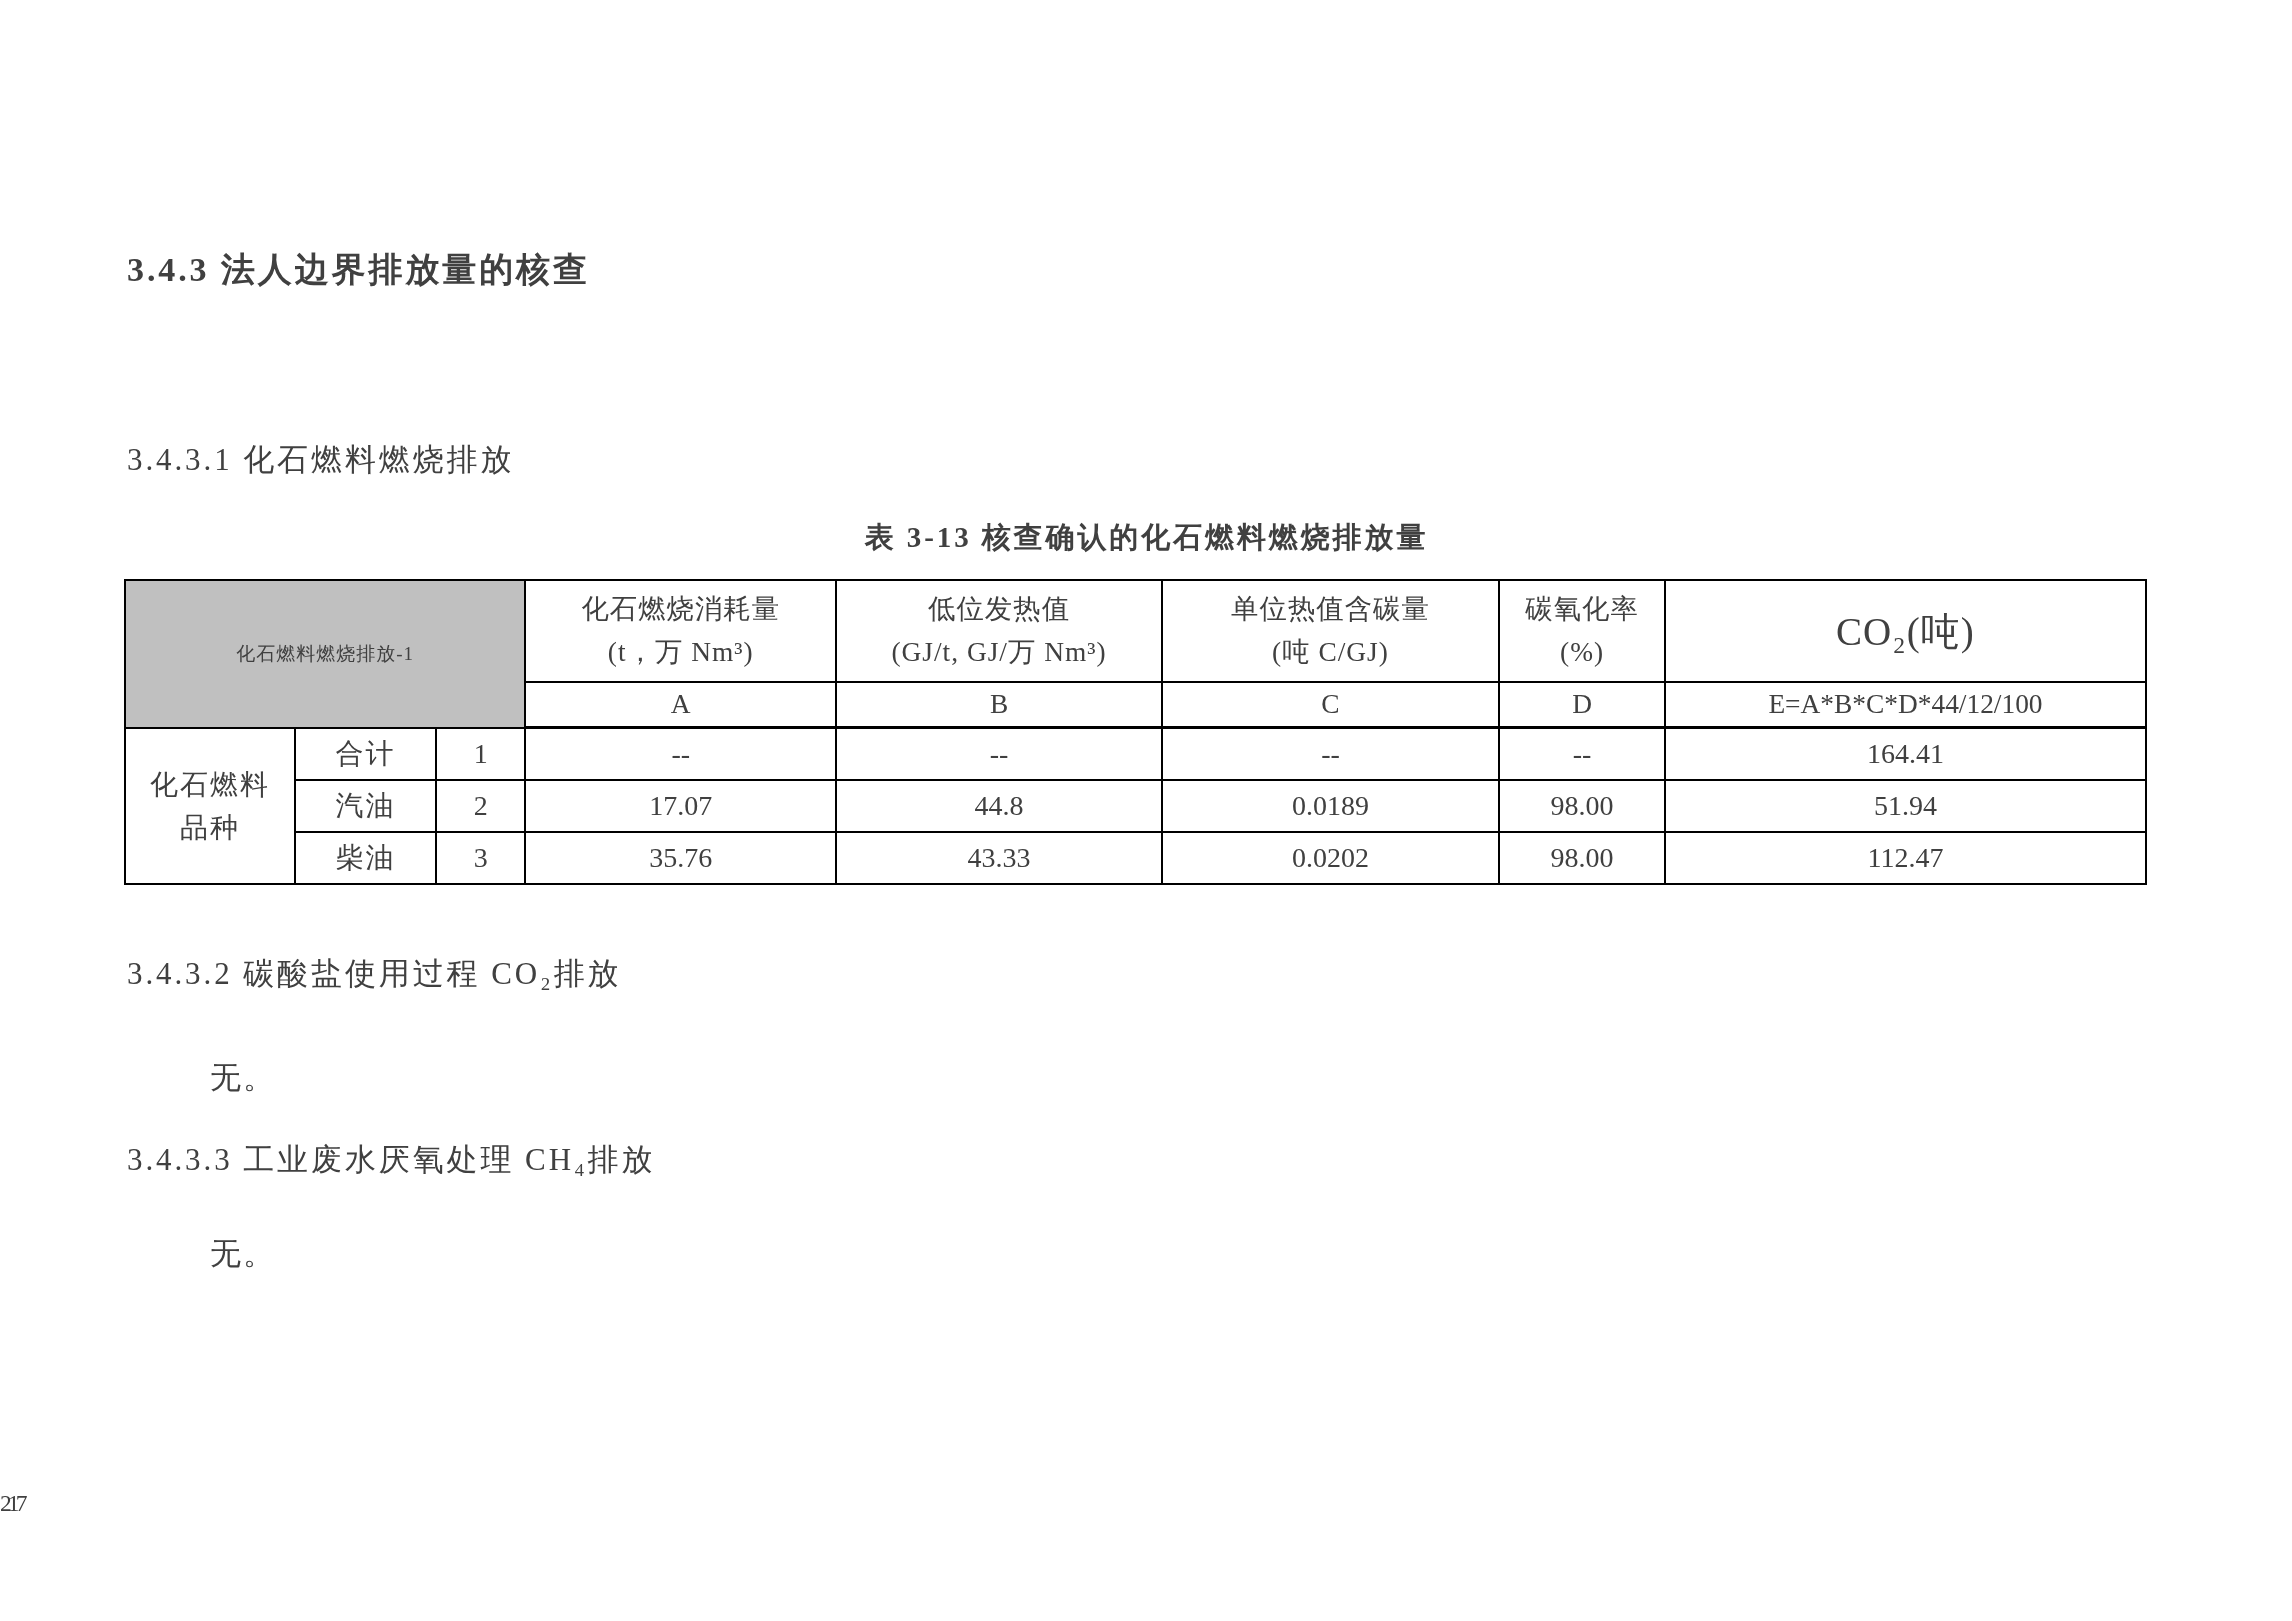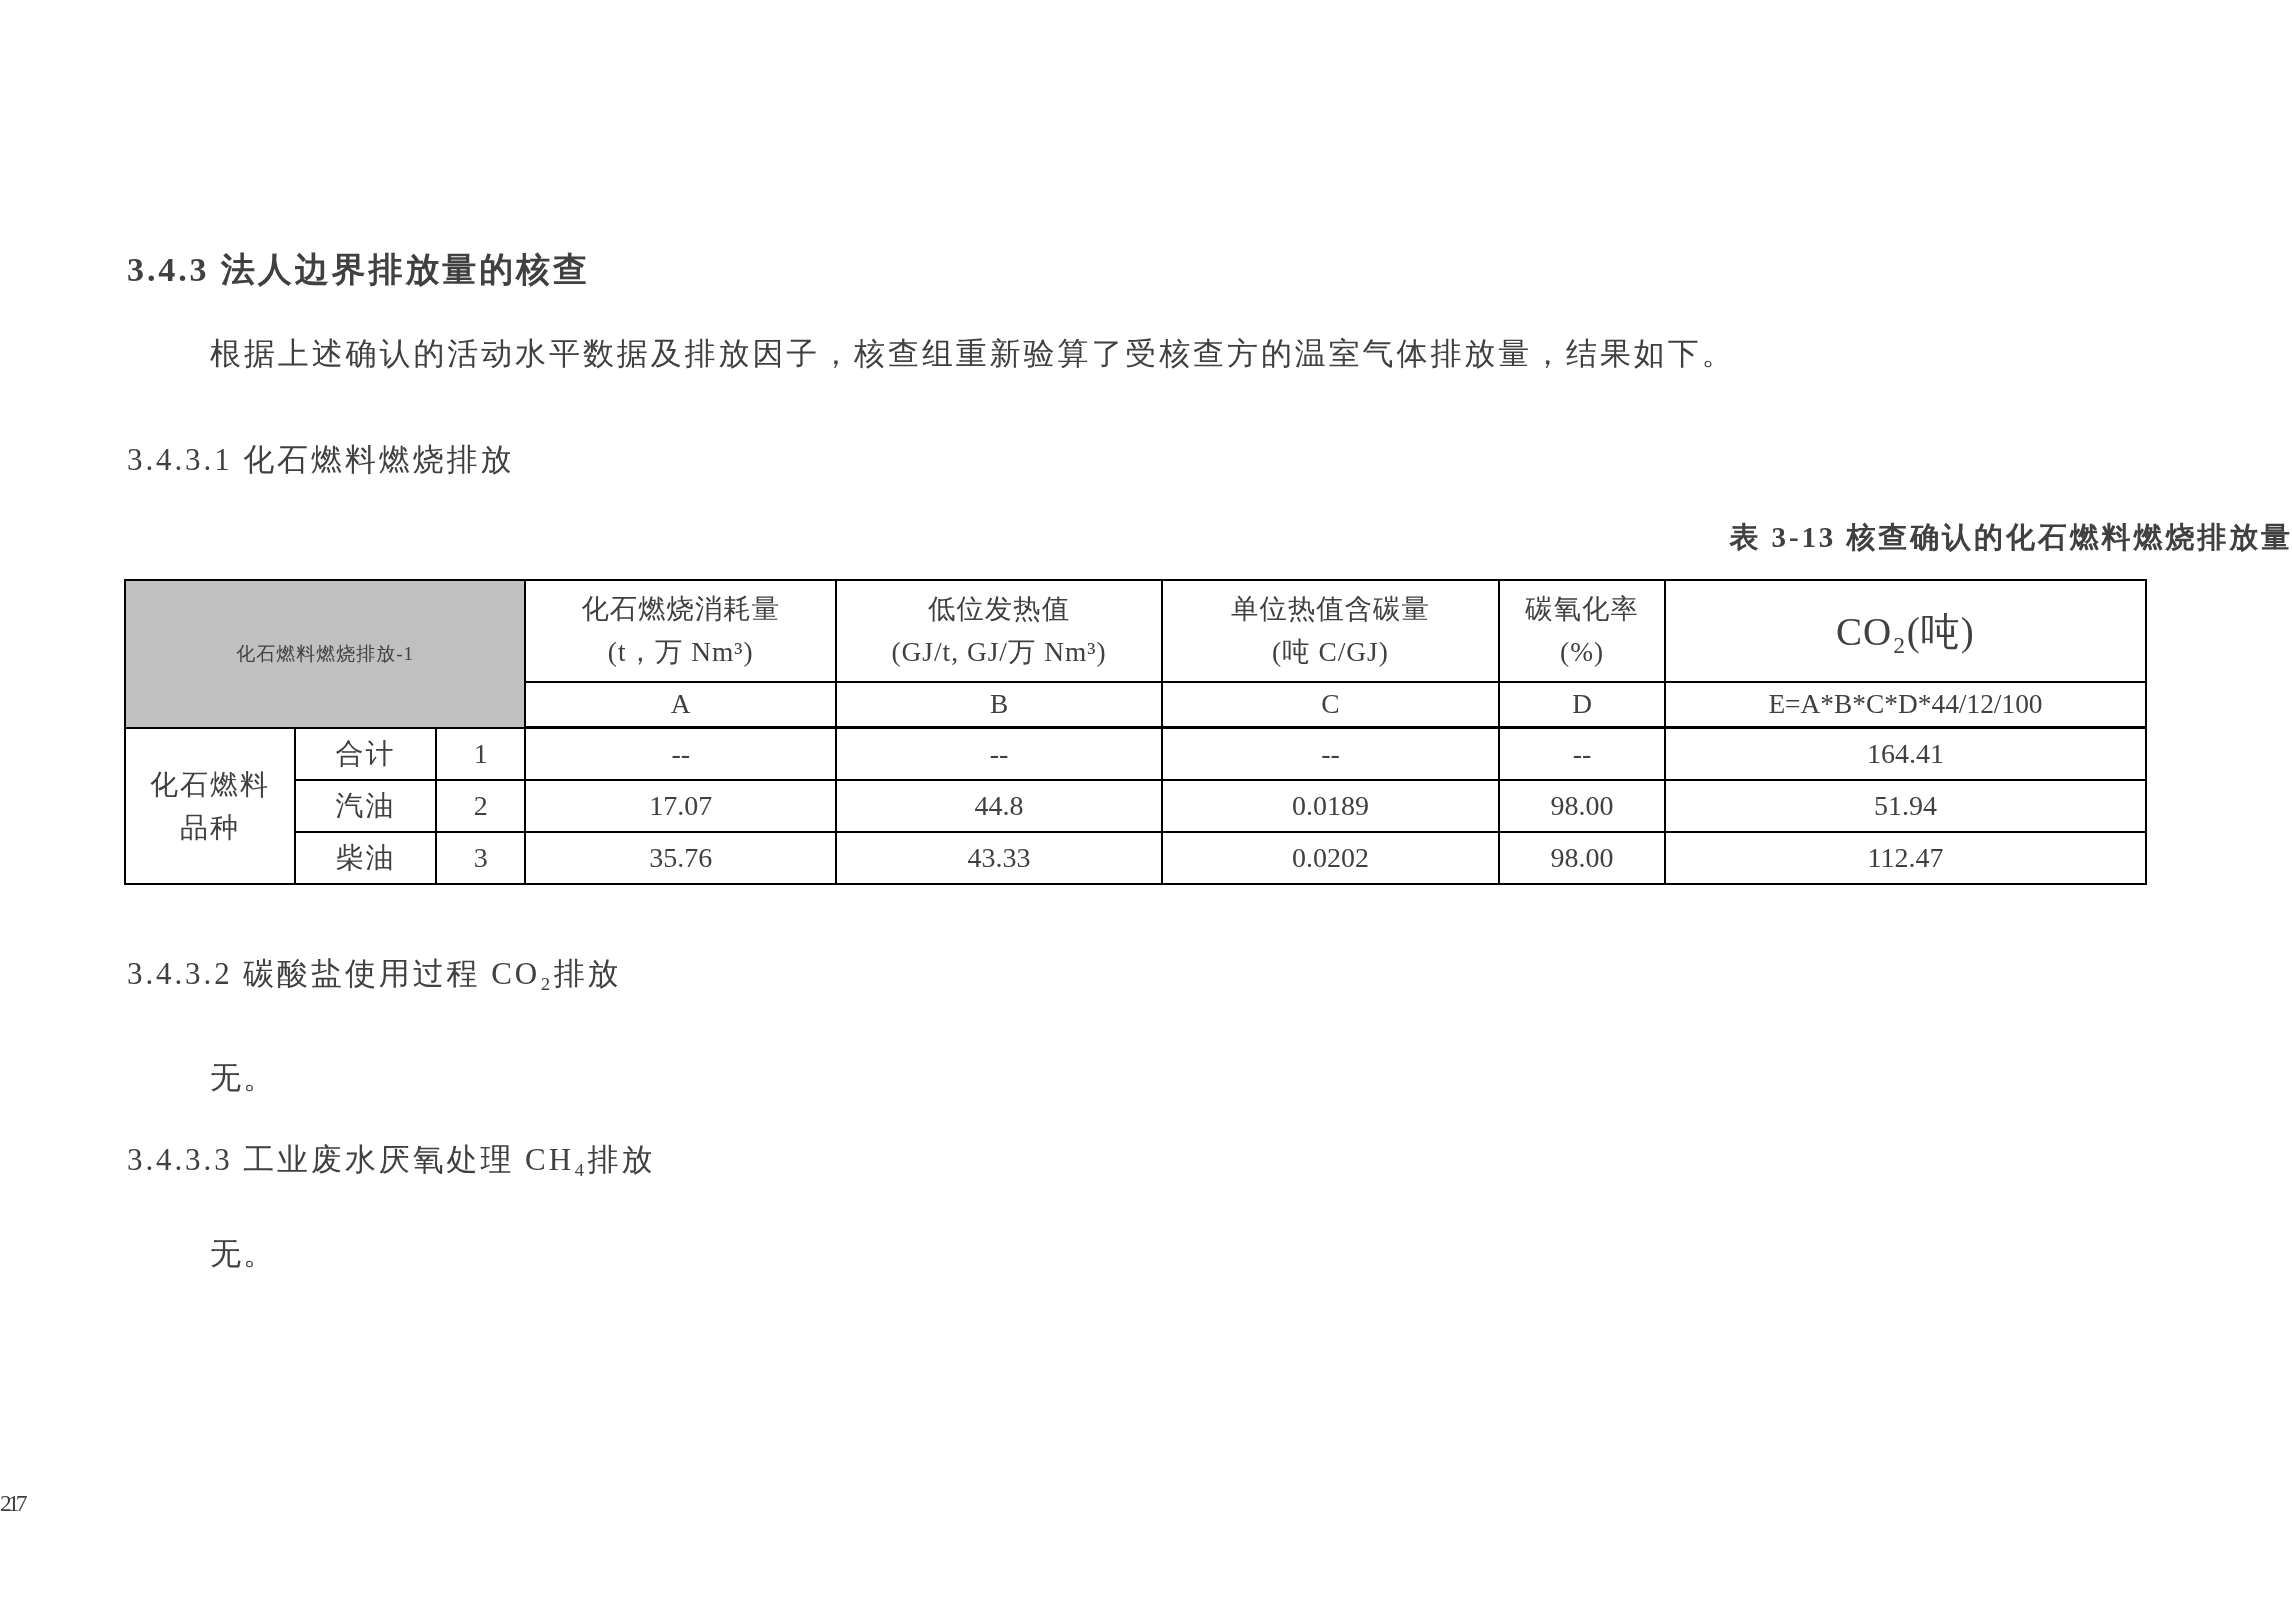--- a/index.html
+++ b/index.html
@@ -31,21 +31,21 @@
   .h-sub.pos2{top:953px;}
   .h-sub.pos3{top:1139px;}
   .none-text{
     position:absolute;left:210px;
     font-size:31px;letter-spacing:2px;
   }
   .none-text.pos1{top:1057px;}
   .none-text.pos2{top:1233px;}
   .caption{
     position:absolute;top:518px;left:0;width:100%;
-    text-align:right;
+    text-align:center;
     font-size:29px;font-weight:bold;letter-spacing:2.9px;
   }
   .tablewrap{
     position:absolute;top:579px;left:124px;width:2023px;
   }
   table.emissions{
     border-collapse:collapse;width:100%;
     table-layout:fixed;
     font-size:27.4px;
   }
@@ -74,21 +74,20 @@
     letter-spacing:-3.9px;
   }
 </style>
 </head>
 <body>
 
 <div class="page">
 
   <div class="h-main">3.4.3 法人边界排放量的核查</div>
 
-  <div class="para">根据上述确认的活动水平数据及排放因子，核查组重新验算了受核查方的温室气体排放量，结果如下。</div>
 
   <div class="h-sub pos1">3.4.3.1 化石燃料燃烧排放</div>
 
   <div class="caption">表 3-13 核查确认的化石燃料燃烧排放量</div>
 
   <div class="tablewrap">
     <table class="emissions">
       <colgroup>
         <col style="width:8.4%">
           <col style="width:7.0%">

